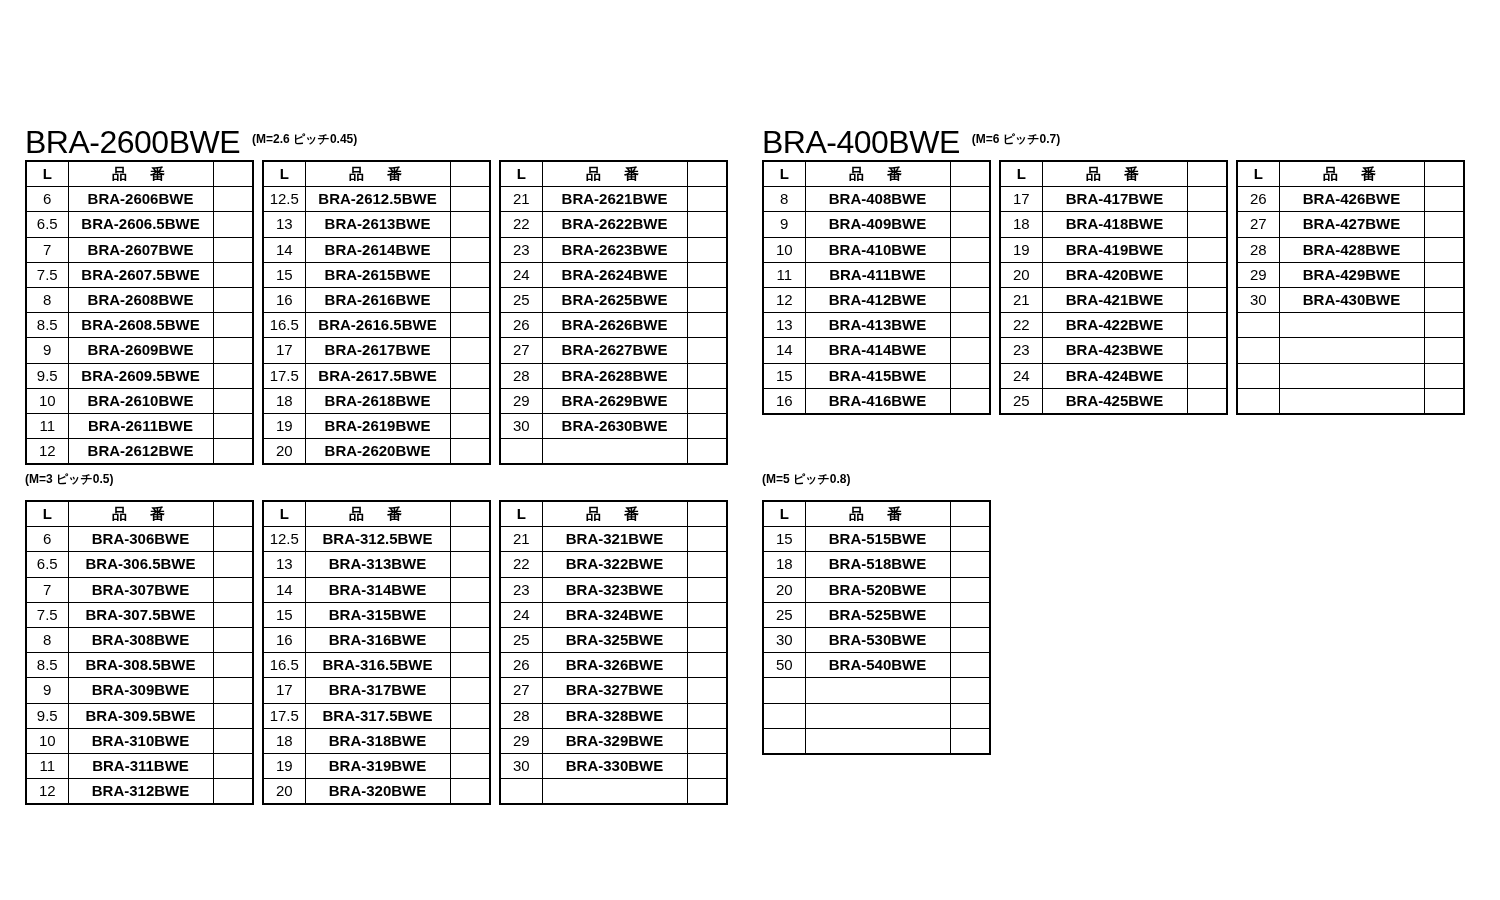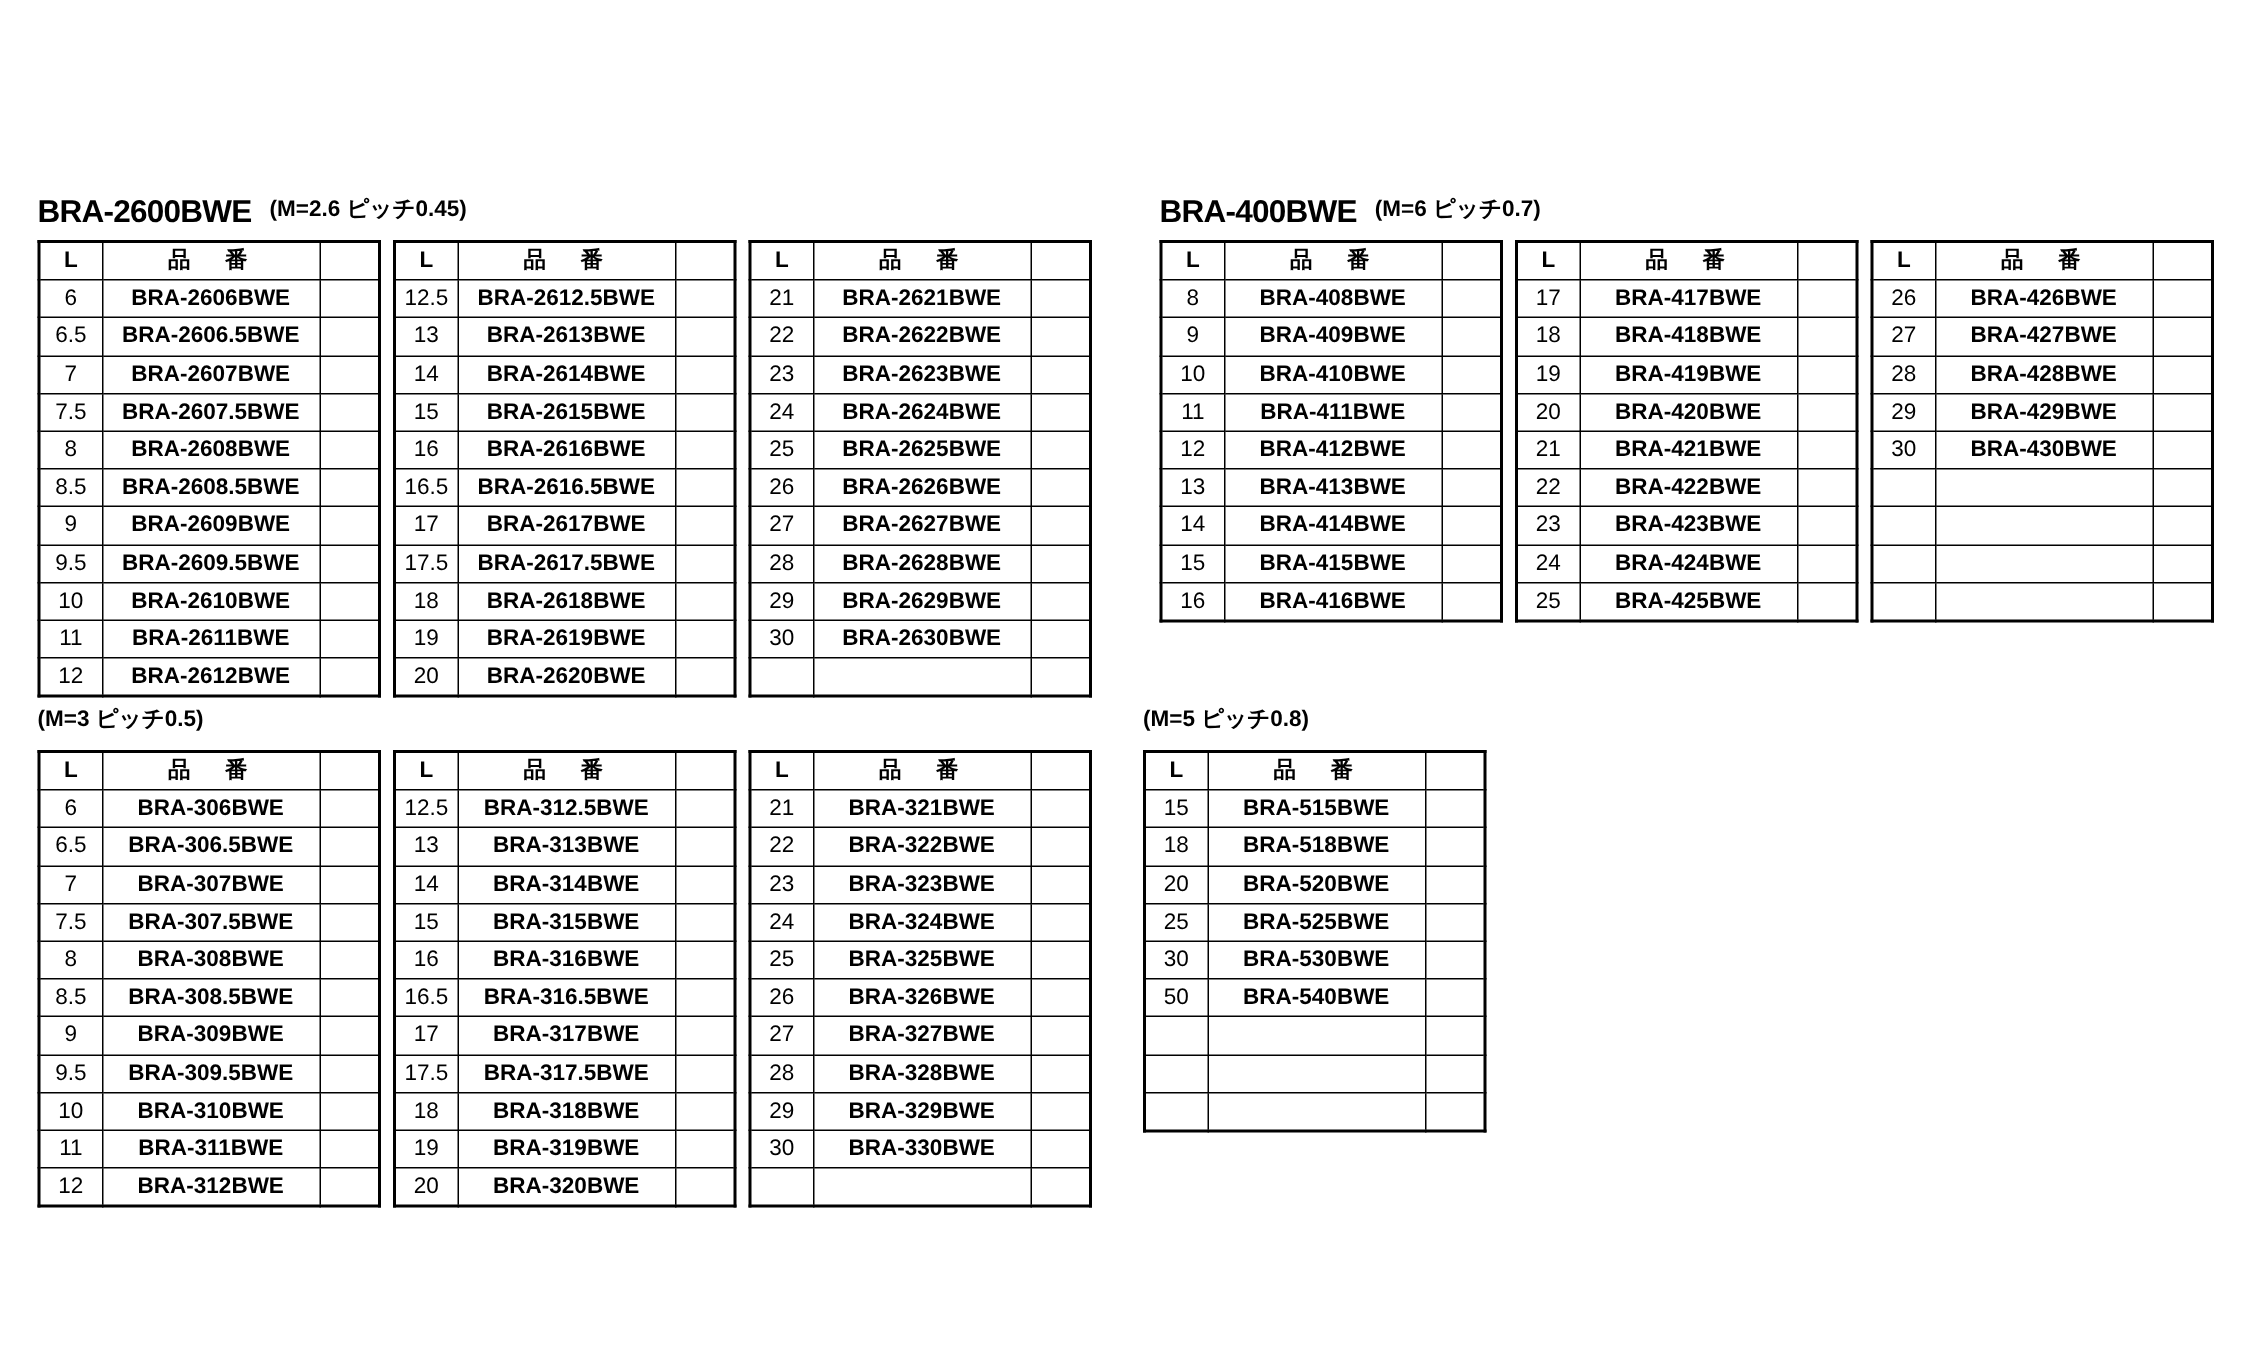--- a/index.html
+++ b/index.html
@@ -4,25 +4,25 @@
 <style>
   html,body{margin:0;padding:0;}
   body{
     width:1500px;height:900px;background:#ffffff;position:relative;
     font-family:"Liberation Sans",sans-serif;color:#000;
     -webkit-font-smoothing:antialiased;
   }
   .section{position:absolute;}
   .section-head{display:flex;align-items:center;gap:12px;height:32px;margin-bottom:2px;}
   .section-title{
-    font-size:21px;font-weight:700;letter-spacing:-0.5px;line-height:32px;
+    font-size:32px;font-weight:400;letter-spacing:-0.5px;line-height:32px;
     white-space:nowrap;
   }
   .section-spec{
-    font-size:15px;font-weight:700;white-space:nowrap;position:relative;top:-3px;
+    font-size:12px;font-weight:700;white-space:nowrap;position:relative;top:-3px;
   }
   .tables{display:flex;gap:8px;align-items:flex-start;}
   table.parts{
     border-collapse:collapse;border:2.5px solid #000;table-layout:fixed;
     background:#fff;
   }
   table.parts th,table.parts td{
     border:1.4px solid #000;padding:0;text-align:center;
     height:24.2px;line-height:24.2px;overflow:hidden;white-space:nowrap;
   }
@@ -250,21 +250,21 @@
           <tr>
             <td class="l-cell"></td>
             <td class="part-cell"></td>
             <td class="extra-cell"></td>
           </tr>
         </tbody>
       </table>
   </div>
 </div>
 
-<div class="section" style="left:762px;top:126px;margin-left:11px;">
+<div class="section" style="left:762px;top:126px;">
   <div class="section-head">
     <span class="section-title">BRA-400BWE</span>
     <span class="section-spec">(M=6 ピッチ0.7)</span>
   </div>
   <div class="tables">
     <table class="parts">
         <colgroup>
           <col style="width: 42px;">
           <col style="width: 145px;">
           <col style="width: 40px;">

